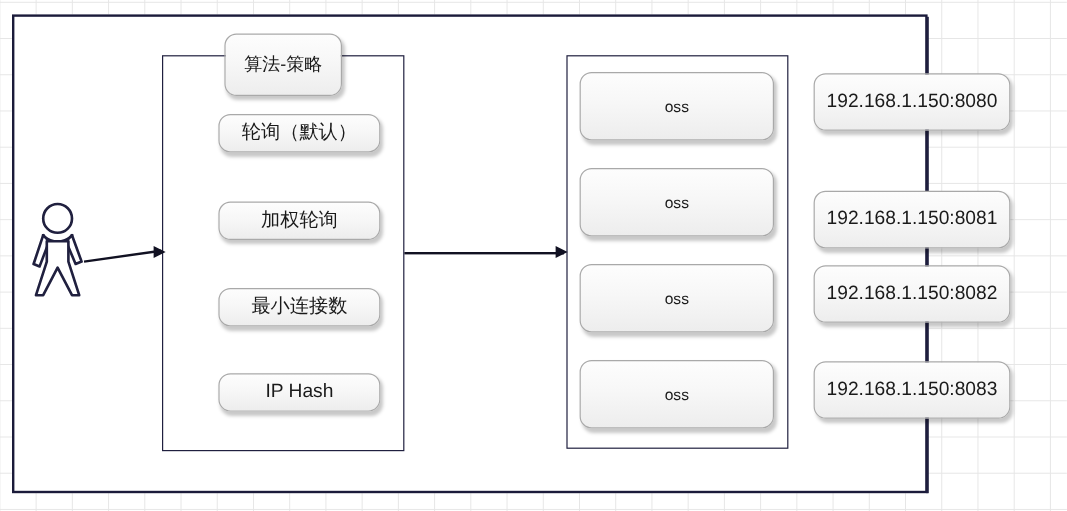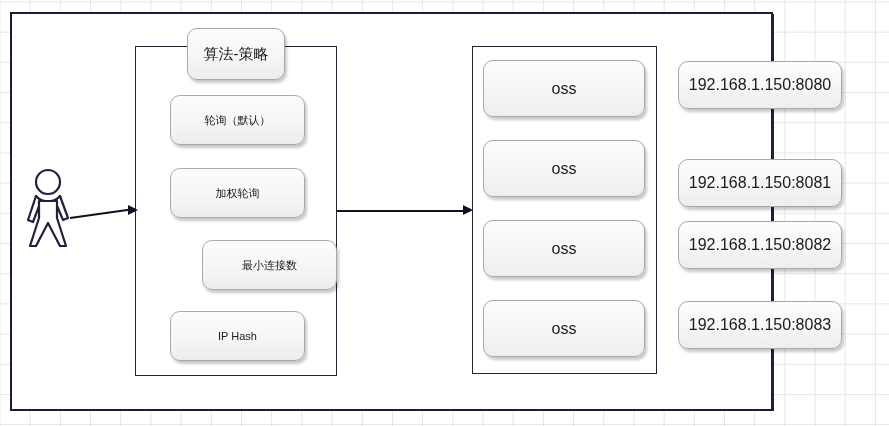--- a/index.html
+++ b/index.html
@@ -79,36 +79,36 @@
   .algo-title {
     left: 187px;
     top: 28px;
     width: 98px;
     height: 52px;
     font-size: 15px;
     padding: 0 6px;
     z-index: 6;
   }
   .algo-item {
-    left: 170px;
+    left: 182px;
     width: 135px;
-    height: 50px;
-    font-size: 11px;
+    height: 32px;
+    font-size: 16px;
     z-index: 5;
   }
   .algo-item.i0 { top: 95px; }
   .algo-item.i1 { top: 168px; text-align: right; }
-  .algo-item.i2 { top: 240px; margin-left: 32px; }
+  .algo-item.i2 { top: 240px; }
   .algo-item.i3 { top: 311px; }
 
   .oss-item {
     left: 483px;
     width: 162px;
     height: 57px;
-    font-size: 16px;
+    font-size: 13px;
     z-index: 5;
   }
   .oss-item.o0 { top: 60px; }
   .oss-item.o1 { top: 140px; }
   .oss-item.o2 { top: 220px; }
   .oss-item.o3 { top: 300px; }
 
   .ip-item {
     left: 678px;
     width: 164px;

